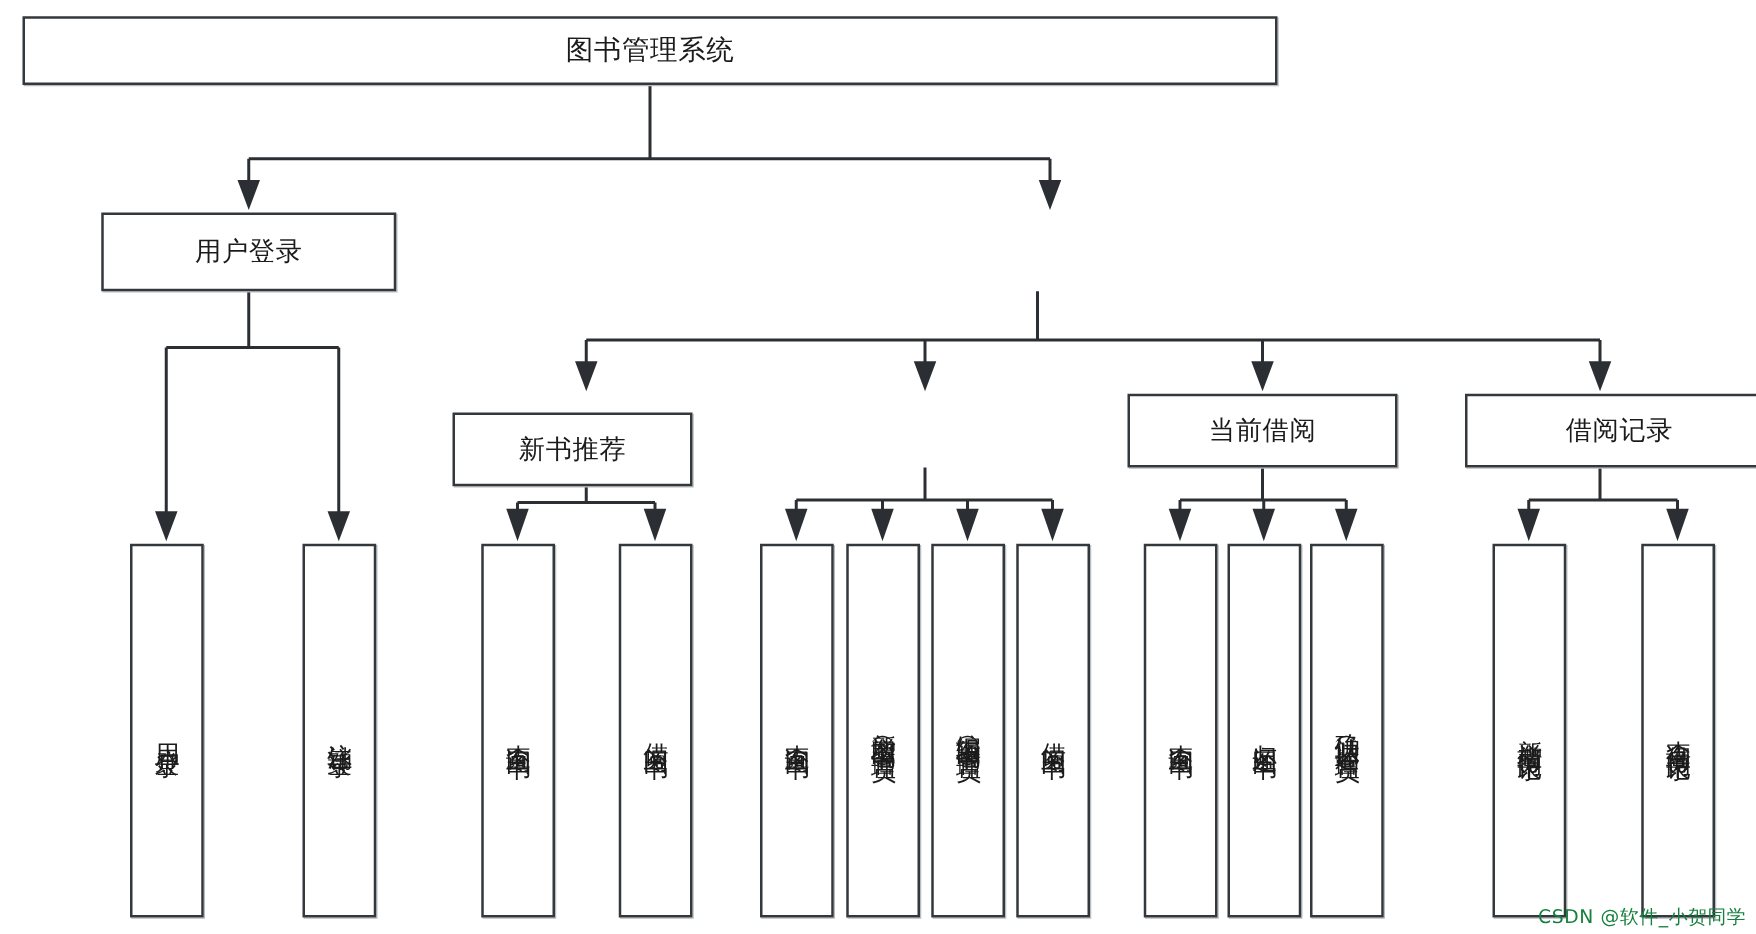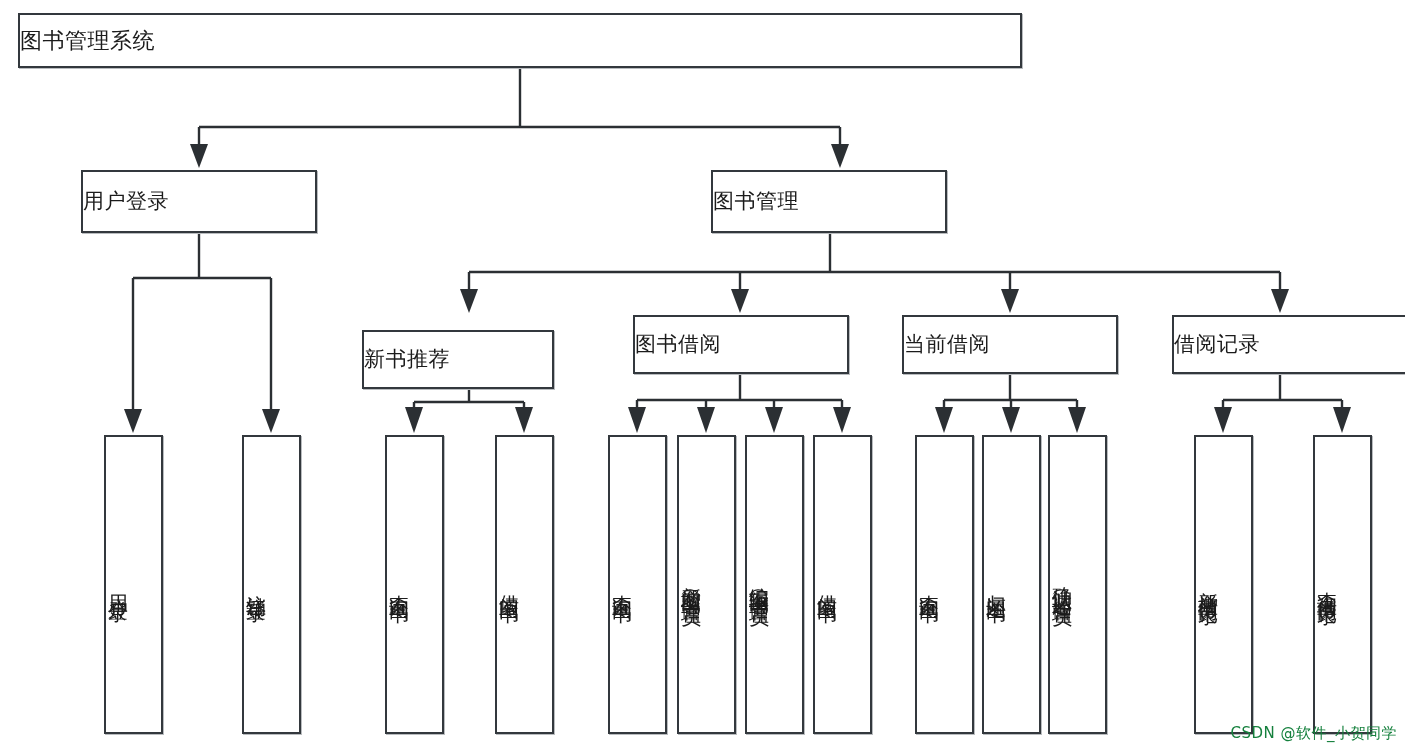--- a/index.html
+++ b/index.html
@@ -22,20 +22,21 @@
     height: 747px;
   }
   .node-box {
     position: absolute;
     box-sizing: border-box;
     background: #ffffff;
     border: 2px solid #33383d;
     box-shadow: 1px 1px 0 0 #b9bcbf;
     display: flex;
     align-items: center;
+    justify-content: center;
   }
   .node-label {
     color: #1b1b1b;
     font-size: 21px;
     line-height: 1.18;
     letter-spacing: 0.5px;
     text-align: center;
     white-space: nowrap;
   }
   .node-box.vertical .node-label {
@@ -142,30 +143,24 @@
     <polygon points="1333,407 1351,407 1342,433"></polygon>
   </svg>
 
   <div class="node-box root" style="left:18px; top:13px; width:1004px; height:55px;">
     <span class="node-label">图书管理系统</span>
   </div>
 
   <div class="node-box" style="left:81px; top:170px; width:236px; height:63px;">
     <span class="node-label">用户登录</span>
   </div>
-  <div class="node-box" style="left:711px; top:170px; width:236px; height:63px;">
-    <span class="node-label">图书管理</span>
-  </div>
 
   <div class="node-box" style="left:362px; top:315px; width:192px; height:59px;margin-top:15px;">
     <span class="node-label">新书推荐</span>
   </div>
-  <div class="node-box" style="left:633px; top:315px; width:216px; height:59px;">
-    <span class="node-label">图书借阅</span>
-  </div>
   <div class="node-box" style="left:902px; top:315px; width:216px; height:59px;">
     <span class="node-label">当前借阅</span>
   </div>
   <div class="node-box" style="left:1172px; top:315px; width:247px; height:59px;">
     <span class="node-label">借阅记录</span>
   </div>
 
   <div class="node-box vertical" style="left:104px; top:435px; width:59px; height:299px;">
     <span class="node-label">用户登录</span>
   </div>

